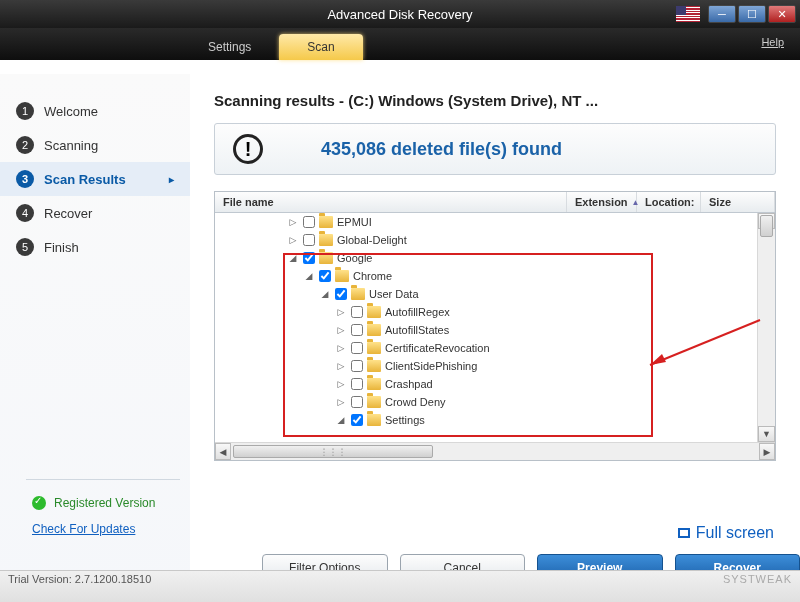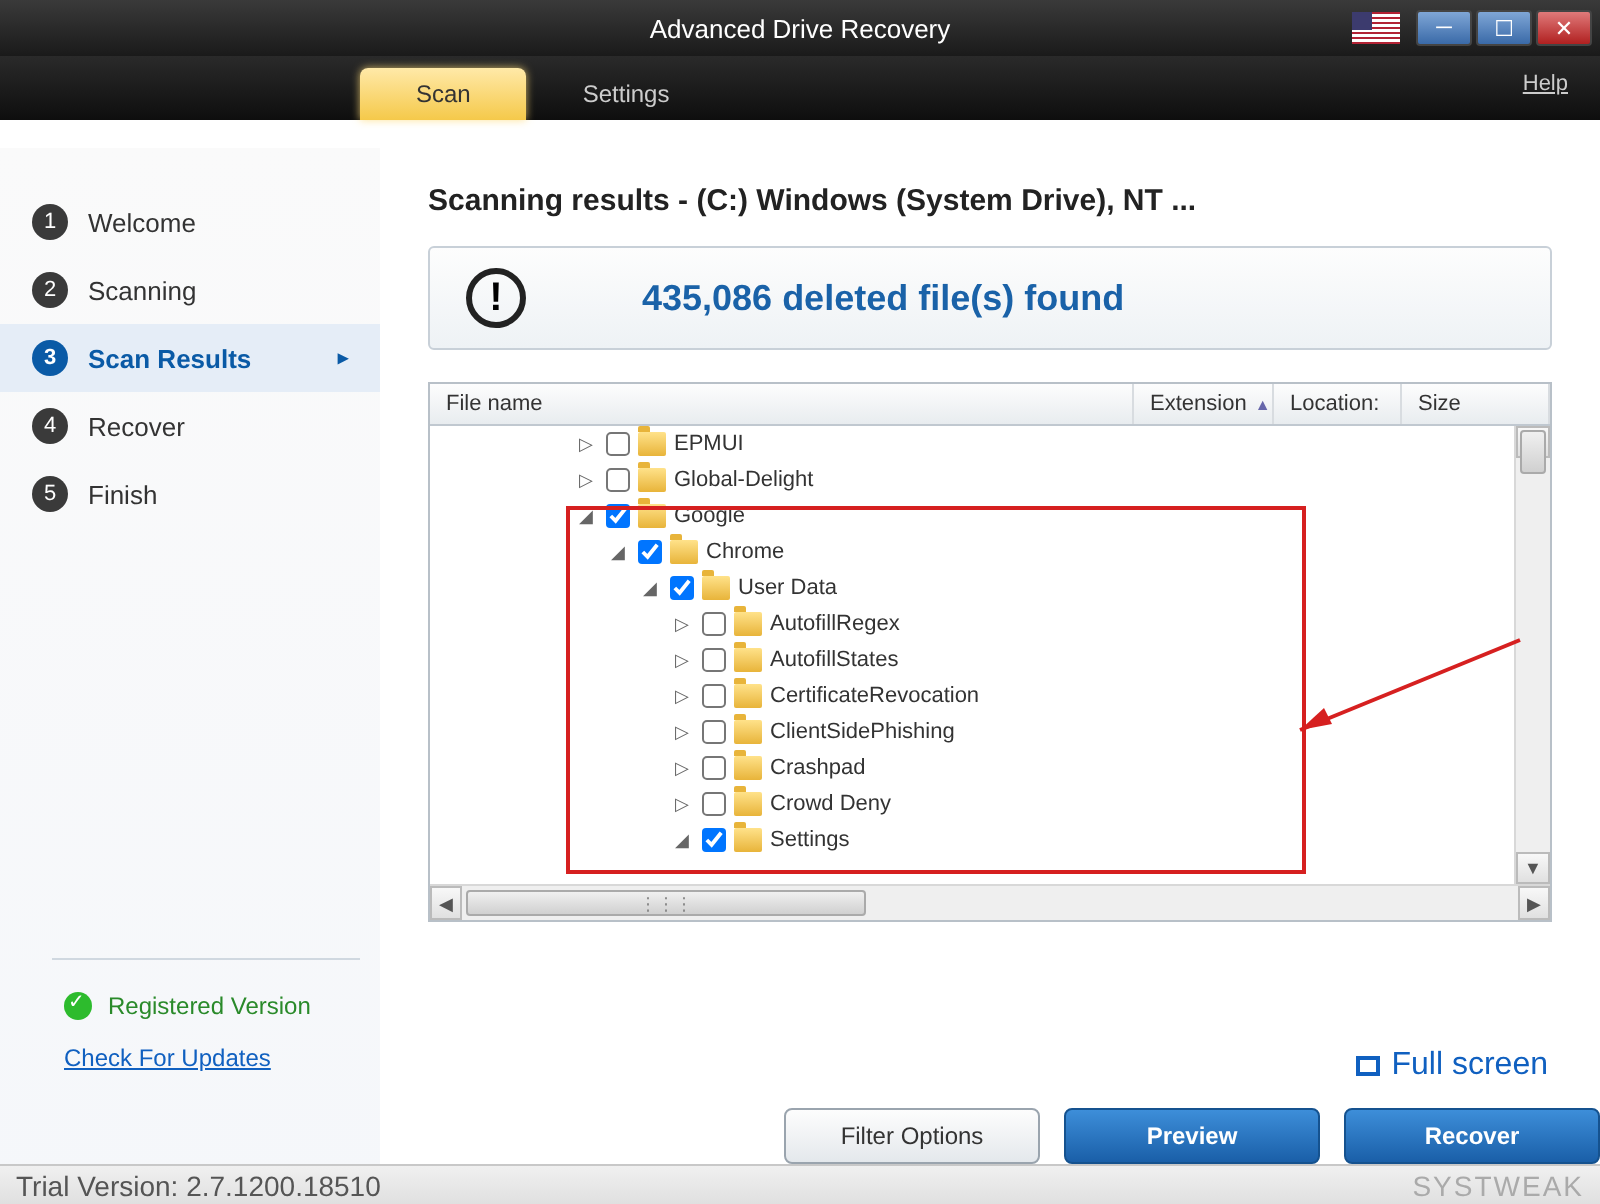--- a/index.html
+++ b/index.html
@@ -42,21 +42,21 @@
 .side-link { padding:6px 16px; font-size:12px; color:#1060c0; text-decoration:underline; cursor:pointer; }
 
 .content { flex:1; background:#fff; padding: 18px 24px 8px 24px; position:relative; }
 .heading { font-size:15px; font-weight:700; color:#222; margin-bottom:14px; }
 .summary-box { border:1px solid #c8d0d8; border-radius:3px; background:linear-gradient(#fdfdfd,#eef2f5); padding:10px 18px; display:flex; align-items:center; margin-bottom:16px; }
 .excl { width:30px;height:30px; border:3px solid #222; border-radius:50%; display:flex; align-items:center; justify-content:center; font-size:20px; font-weight:700; margin-right:18px;}
 .summary-text { font-size:18px; font-weight:700; color:#1a62a8;margin-left:40px; }
 
 .results-box { border:1px solid #b8c0c8; height:270px; display:flex; flex-direction:column; position:relative; }
 .cols-header { display:flex; background:linear-gradient(#fdfdfd,#e8ecef); border-bottom:1px solid #c0c8d0; font-size:11px; color:#333; }
-.col { padding:4px 8px; border-right:1px solid #d8dce0; }
+.col { padding:4px 8px; border-right:1px solid #d8dce0;font-weight:bold; }
 .col.fn { width:352px; }
 .col.ext { width:70px; display:flex; align-items:center; }
 .col.loc { width:64px; }
 .col.sz { flex:1; }
 .sort-up { margin-left:4px; font-size:8px; color:#66a; }
 .tree-body { flex:1; overflow:hidden; position:relative; font-size:11px; color:#333; background:#fff; }
 .tree-scroll-v { position:absolute; right:0; top:0; bottom:0; width:18px; background:#efefef; border-left:1px solid #d8d8d8;}
 .tree-scroll-v .thumb{ position:absolute; top:2px; left:2px;right:2px; height:22px; background:linear-gradient(#f0f0f0,#d0d0d0); border:1px solid #aaa; border-radius:2px;}
 .tree-scroll-v .arr{ position:absolute; left:0;right:0; height:16px; display:flex;align-items:center;justify-content:center;font-size:9px;color:#555; background:linear-gradient(#f8f8f8,#e0e0e0); border:1px solid #bbb;}
 .tree-scroll-v .arr.up{top:0;} .tree-scroll-v .arr.dn{bottom:0;}
@@ -75,27 +75,27 @@
 .highlight-box { position:absolute; border:2px solid #d62020; pointer-events:none; }
 .arrow-annot { position:absolute; pointer-events:none; }
 
 .fullscreen-link { position:absolute; right:26px; bottom:60px; font-size:16px; color:#1060c0; cursor:pointer; display:flex; align-items:center;}
 .fullscreen-link .sq{ width:12px;height:10px; border:2px solid #1060c0; margin-right:6px;}
 
 .footer-btns { display:flex; gap:12px; justify-content:flex-end; padding-left:72px; position:absolute; bottom:20px; left:190px; right:0;}
 .btn { width:128px; height:28px; border-radius:4px; border:1px solid #9aa4ae; background:linear-gradient(#fdfdfd,#e4e8ec); font-size:12px; color:#333; cursor:pointer; }
 .btn.primary { background:linear-gradient(#3d8ed9,#1a5fa8); color:#fff; border:1px solid #15528f; font-weight:600;}
 
-.status-bar { position:absolute; bottom:0; left:0; right:0; height:20px; background:linear-gradient(#f0f0f0,#e0e0e0); border-top:1px solid #c8c8c8; font-size:14px; color:#555; padding:2px 8px; display:flex; justify-content:space-between;}
+.status-bar { position:absolute; bottom:0; left:0; right:0; height:32px; background:linear-gradient(#f0f0f0,#e0e0e0); border-top:1px solid #c8c8c8; font-size:11px; color:#555; padding:2px 8px; display:flex; justify-content:space-between;}
 </style>
 </head>
 <body>
 
 <div class="titlebar">
-  <span class="title">Advanced Drive Recovery</span>
+  <span class="title">Advanced Disk Recovery</span>
   <div class="ctrls">
     <span class="flag-icon"></span>
     <span class="winbtn min">─</span>
     <span class="winbtn max">☐</span>
     <span class="winbtn close">✕</span>
   </div>
 </div>
 
 <div class="logo-wrap">
   <span>
@@ -103,22 +103,22 @@
     <ellipse cx="28" cy="48" rx="24" ry="8" fill="#2d6aa8"></ellipse>
     <rect x="4" y="18" width="48" height="30" fill="#3d8ed9"></rect>
     <ellipse cx="28" cy="18" rx="24" ry="8" fill="#9ec9ec"></ellipse>
     <ellipse cx="28" cy="18" rx="8" ry="3" fill="#5a9bd4"></ellipse>
     <path d="M 40 44 Q 58 38 58 18 L 50 18 L 62 4 L 72 18 L 66 18 Q 66 46 40 50 Z" fill="#6fbf3f" stroke="#4a8a2a" stroke-width="1"></path>
   </svg>
   </span>
 </div>
 
 <div class="menubar">
+  <div class="tab">Settings</div>
   <div class="tab active">Scan</div>
-  <div class="tab">Settings</div>
   <div class="help">Help</div>
 </div>
 <div class="banner-strip"></div>
 
 <div class="main">
 
   <div class="sidebar">
     <div class="side-item">
         <span class="num">1</span>
         <span>Welcome</span>
@@ -277,20 +277,21 @@
 
     <div class="fullscreen-link">
       <span class="sq"></span>
       <span>Full screen</span>
     </div>
   </div>
 </div>
 
 <div class="footer-btns">
   <button class="btn">Filter Options</button>
+  <button class="btn">Cancel</button>
   <button class="btn primary">Preview</button>
   <button class="btn primary">Recover</button>
 </div>
 
 <div class="status-bar">
   <span>Trial Version: 2.7.1200.18510</span>
   <span style="color:#aaa;letter-spacing:1px;">SYSTWEAK</span>
 </div>
 
 </body></html>

